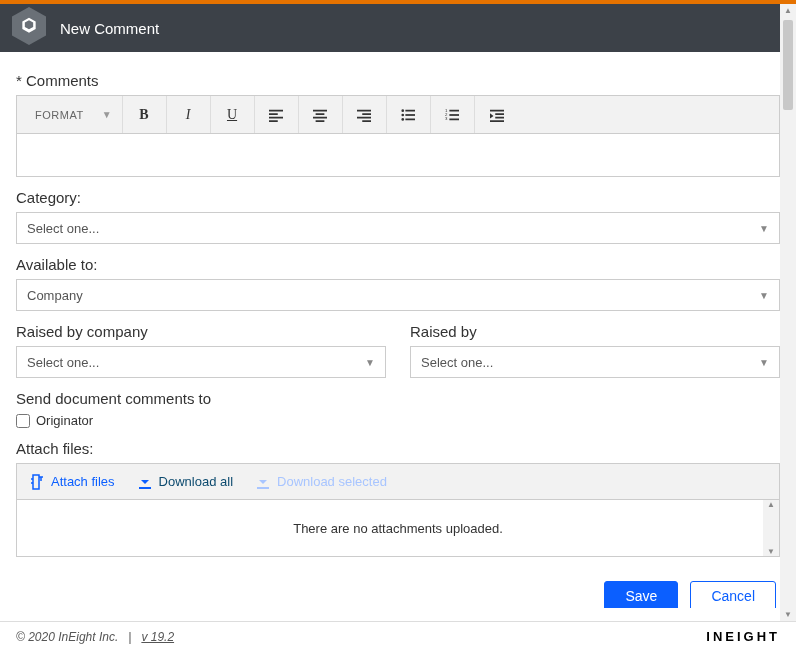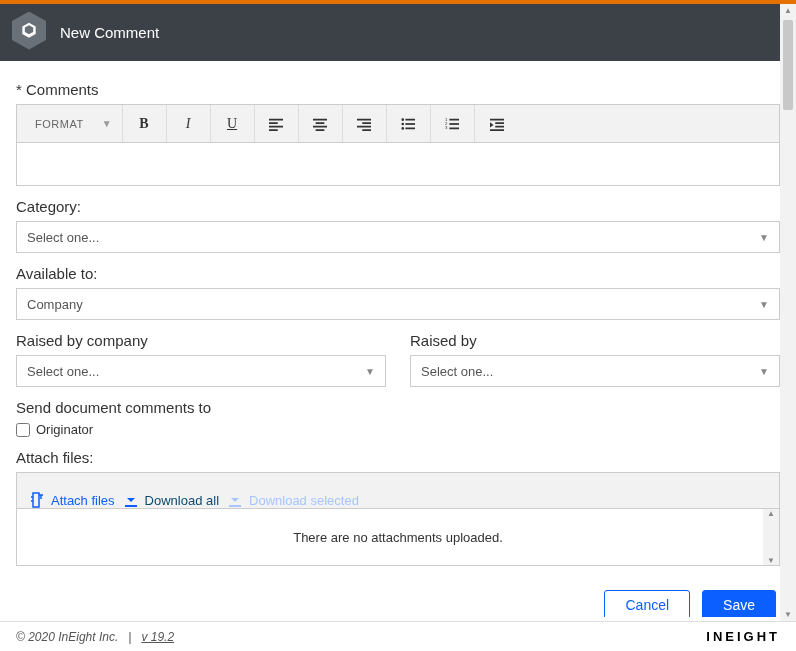--- a/index.html
+++ b/index.html
@@ -1,20 +1,20 @@
 <!DOCTYPE html>
 <html><head>
 <meta charset="utf-8">
 <style>
   * { box-sizing: border-box; margin: 0; padding: 0; font-family: Arial, Helvetica, sans-serif; }
   body { width: 796px; height: 651px; overflow: hidden; background: #fff; position: relative; }
   
   .orange-bar { height: 4px; background: #e57200; width: 100%; }
   
-  .header { background: #3c4148; height: 57px; display: flex; align-items: center; padding-left: 12px; }
+  .header { background: #3c4148; height: 48px; display: flex; align-items: center; padding-left: 12px; }
   .header-badge { width: 34px; height: 38px; background: #6a7077; display: flex; align-items: center; justify-content: center; margin-right: 14px; clip-path: polygon(50% 0%, 100% 25%, 100% 75%, 50% 100%, 0% 75%, 0% 25%); position: relative; top: -2px;}
   .header-badge svg { width: 20px; height: 20px; }
   .header-title { color: #fff; font-size: 15px; font-weight: 400; }
   
   .content { padding: 8px 16px 0 16px; height: 556px; overflow-y: auto; position: relative; }
   
   .field-label { font-size: 15px; color: #333; margin-top: 12px; margin-bottom: 6px; display: block; }
   
   .editor-box { border: 1px solid #ccc; }
   .toolbar { background: #f2f2f2; border-bottom: 1px solid #ccc; height: 38px; display: flex; align-items: center; padding: 0 8px; gap: 0; }
@@ -34,21 +34,21 @@
   
   .row { display: flex; gap: 24px; }
   .col { flex: 1; }
   
   .checkbox-row { display: flex; gap: 24px; margin-top: 6px; }
   .checkbox-item { display: flex; align-items: center; gap: 6px; }
   .checkbox-item input { width: 14px; height: 14px; }
   .checkbox-item label { font-size: 13px; color: #333; }
   
   .attach-box { border: 1px solid #ccc; margin-top: 6px;}
-  .attach-toolbar { background: #f2f2f2; border-bottom: 1px solid #ccc; height: 36px; display: flex; align-items: flex-end; padding: 0 12px; gap: 8px; }
+  .attach-toolbar { background: #f2f2f2; border-bottom: 1px solid #ccc; height: 36px; display: flex; align-items: center; padding: 0 12px; gap: 22px; }
   .attach-btn { display: flex; align-items: center; gap: 6px; font-size: 13px; cursor: pointer; }
   .attach-btn.primary { color: #0b5fff; }
   .attach-btn.secondary { color: #0c4a6e; }
   .attach-btn.disabled { color: #a8c5ff; cursor: default; }
   .attach-btn svg { width: 16px; height: 16px; }
   .attach-body { height: 56px; display: flex; align-items: center; justify-content: center; font-size: 13px; color: #333; position: relative;}
   .attach-body-scroll { position: absolute; right: 0; top: 0; width: 16px; height: 100%; background: #f2f2f2; display:flex; flex-direction:column; justify-content:space-between; align-items:center; font-size:8px; color:#888;}
   
   .button-row { display: flex; justify-content: flex-end; gap: 12px; margin-top: 24px; padding-right: 4px;}
   .btn { height: 30px; padding: 0 20px; border-radius: 3px; font-size: 14px; cursor: pointer; display: flex; align-items: center; }
@@ -197,22 +197,22 @@
     <div class="attach-body">
       <span>There are no attachments uploaded.</span>
       <div class="attach-body-scroll">
           <span>▲</span>
           <span>▼</span>
         </div>
     </div>
   </div>
 
   <div class="button-row">
+    <div class="btn btn-save">Save</div>
     <div class="btn btn-cancel">Cancel</div>
-    <div class="btn btn-save">Save</div>
   </div>
 
 </div>
 
 <div class="outer-scroll">
   <span class="up">▲</span>
   <div class="thumb"></div>
   <span class="down">▼</span>
 </div>
 

